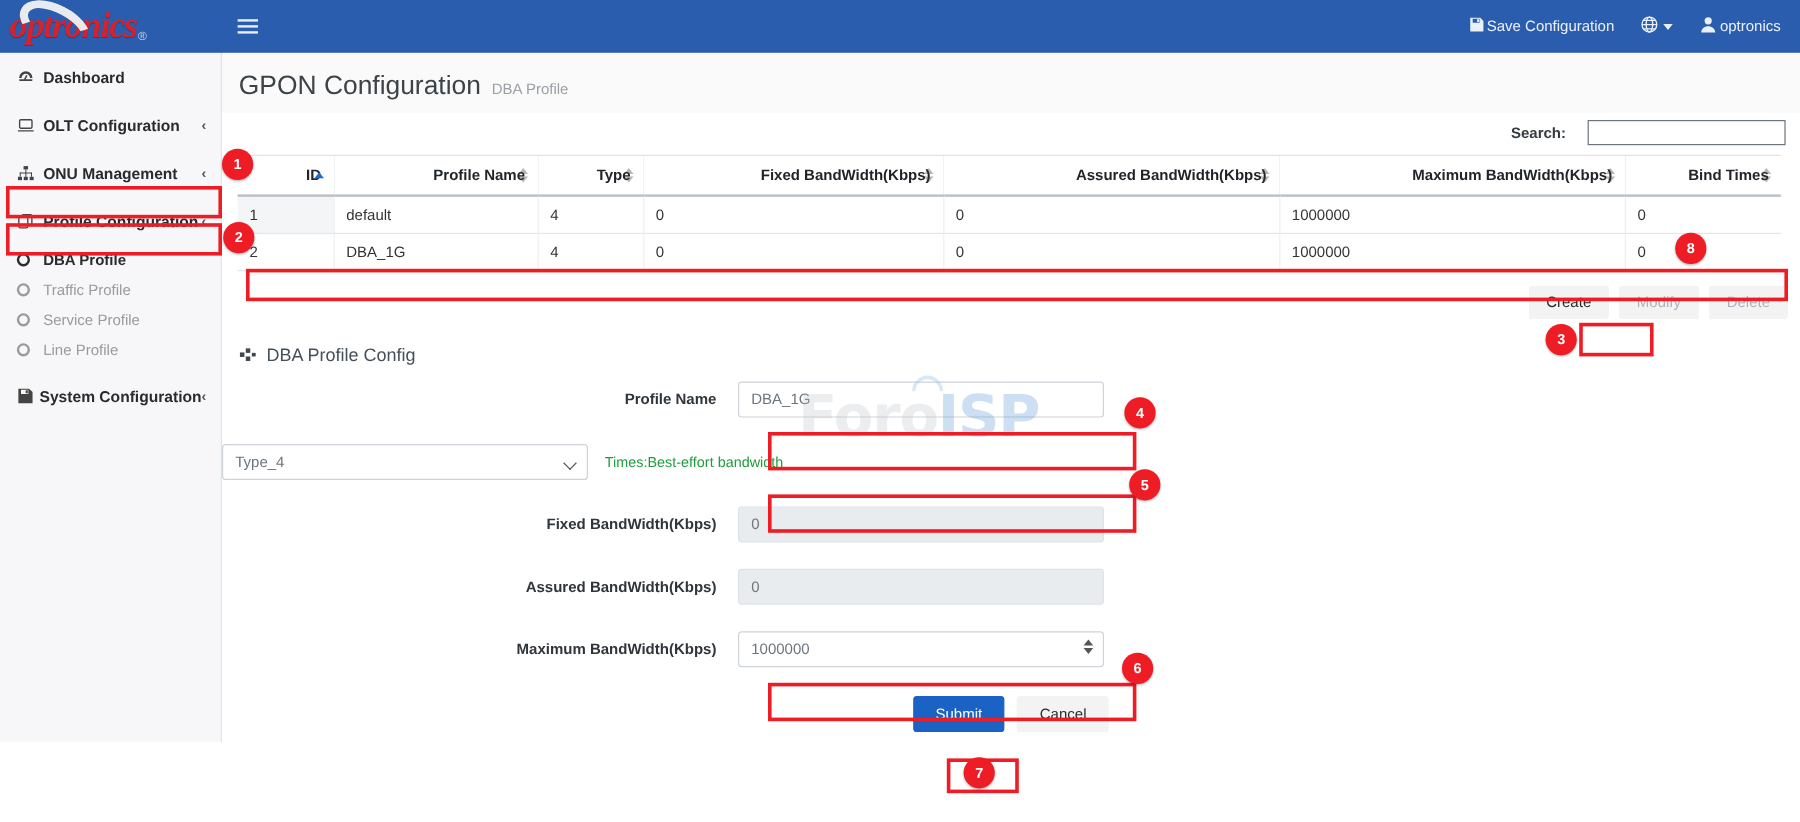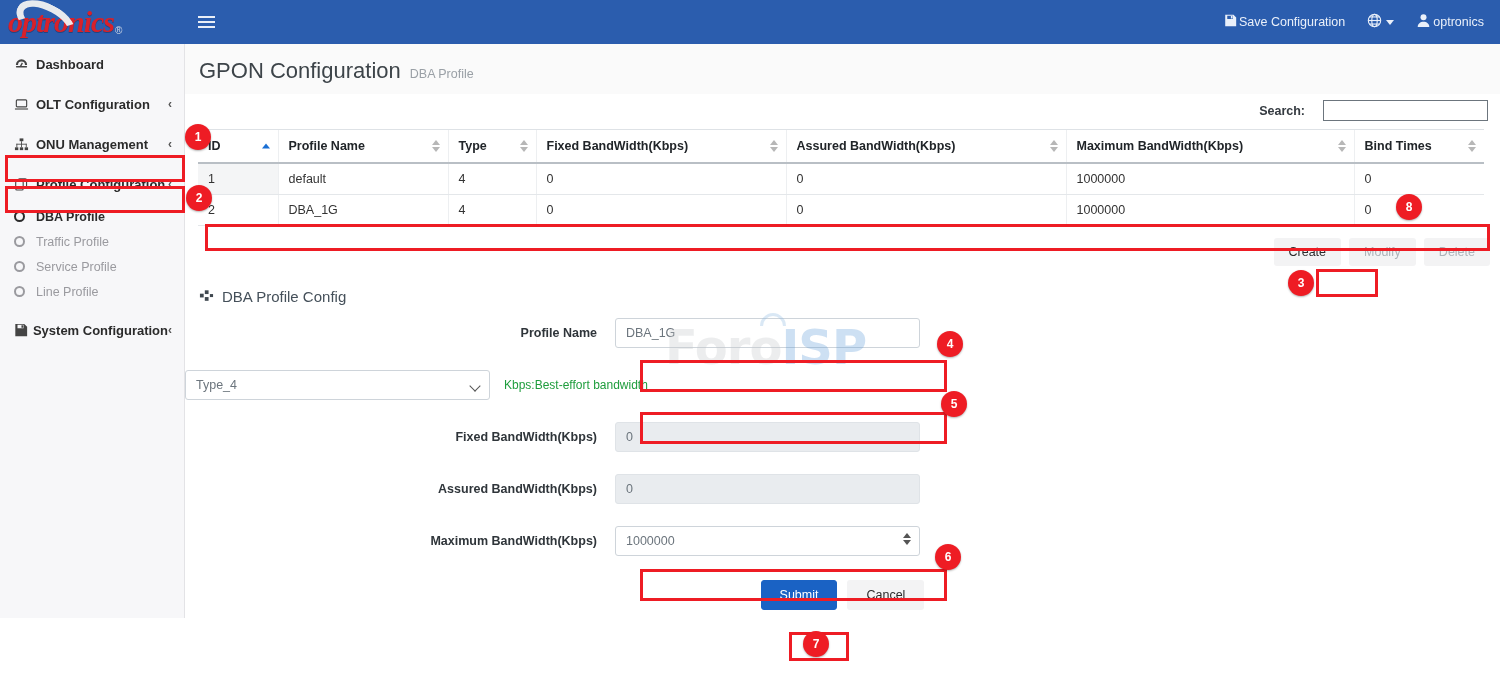--- a/index.html
+++ b/index.html
@@ -106,21 +106,21 @@
     gap: 12px;
   }
   .search-label { font-size: 12.5px; font-weight: bold; color: #343a40; margin-right: 6px; }
   .search-input {
     width: 165px; height: 21px; border: 1px solid #6c757d; background: #fff;
     font-size: 12px; padding: 0 5px; outline: none;
   }
 
   table.dba { width: 1286px; margin-left: 13px; border-collapse: collapse; table-layout: fixed; }
   table.dba th {
-    font-size: 12.5px; font-weight: bold; color: #212529; text-align: left;
+    font-size: 12.5px; font-weight: bold; color: #212529; text-align: right;
     padding: 9px 10px; border-top: 1px solid #dee2e6; border-bottom: 2px solid #b9bfc5;
     position: relative; background: #fff;
   }
   table.dba td {
     font-size: 12.5px; color: #333; padding: 8px 10px;
     border-bottom: 1px solid #e4e7ea; border-right: 1px solid #edeff1;
   }
   table.dba td:last-child { border-right: none; }
   table.dba th + th { border-left: 1px solid #edeff1; }
   table.dba tbody tr:first-child td:first-child { background: #f4f5f6; }
@@ -466,21 +466,21 @@
           </div>
         </div>
 
         <div class="frow">
           <div class="fctl">
             <select class="finput">
               <option>Type_4</option>
             </select>
             <span class="sel-caret"></span>
           </div>
-          <div class="tips">Kbps:Best-effort bandwidth</div>
+          <div class="tips">Times:Best-effort bandwidth</div>
         </div>
 
         <div class="frow">
           <div class="flabel">Fixed BandWidth(Kbps)</div>
           <div class="fctl">
             <input class="finput disabled" type="text" disabled="" value="0" style="">
           </div>
         </div>
 
         <div class="frow">

